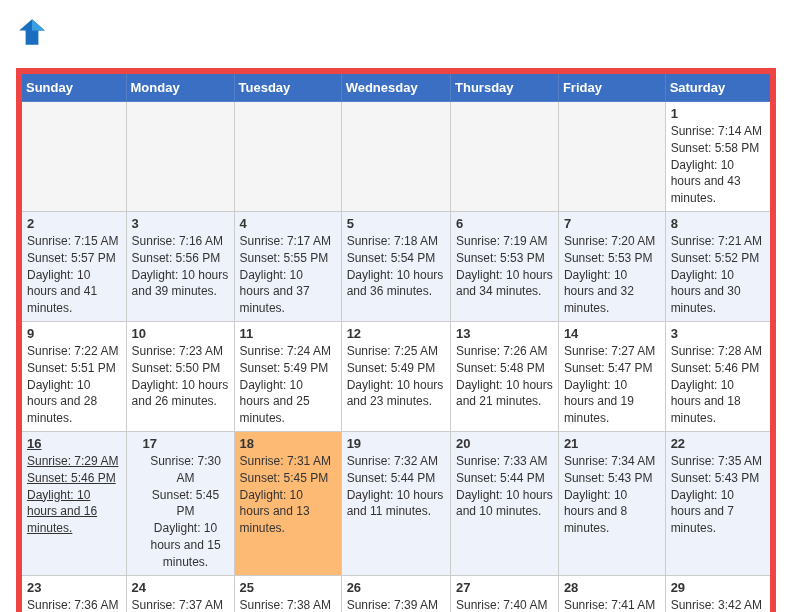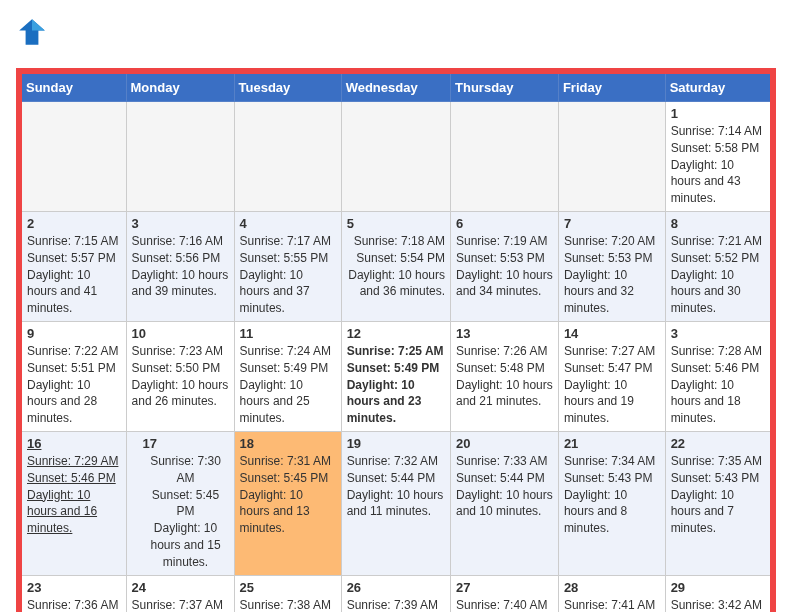--- a/index.html
+++ b/index.html
@@ -156,21 +156,21 @@
 Daylight: 10 hours and 39 minutes.</div>
         </td>
         <td style="background: rgb(238, 242, 250);">
           <span class="day-number">4</span>
           <div class="day-info" style="white-space: pre-line;">Sunrise: 7:17 AM
 Sunset: 5:55 PM
 Daylight: 10 hours and 37 minutes.</div>
         </td>
         <td style="background: rgb(238, 242, 250);">
           <span class="day-number">5</span>
-          <div class="day-info" style="white-space: pre-line; text-align: right;">Sunrise: 7:18 AM
+          <div class="day-info" style="white-space: pre-line;">Sunrise: 7:18 AM
 Sunset: 5:54 PM
 Daylight: 10 hours and 36 minutes.</div>
         </td>
         <td style="background: rgb(238, 242, 250);">
           <span class="day-number">6</span>
           <div class="day-info" style="white-space: pre-line;">Sunrise: 7:19 AM
 Sunset: 5:53 PM
 Daylight: 10 hours and 34 minutes.</div>
         </td>
         <td style="background: rgb(238, 242, 250);">
@@ -200,21 +200,21 @@
 Daylight: 10 hours and 26 minutes.</div>
         </td>
         <td style="background: rgb(255, 255, 255);">
           <span class="day-number">11</span>
           <div class="day-info" style="white-space: pre-line;">Sunrise: 7:24 AM
 Sunset: 5:49 PM
 Daylight: 10 hours and 25 minutes.</div>
         </td>
         <td style="background: rgb(255, 255, 255);">
           <span class="day-number">12</span>
-          <div class="day-info" style="white-space: pre-line; font-weight: bold;">Sunrise: 7:25 AM
+          <div class="day-info" style="white-space: pre-line;">Sunrise: 7:25 AM
 Sunset: 5:49 PM
 Daylight: 10 hours and 23 minutes.</div>
         </td>
         <td style="background: rgb(255, 255, 255);">
           <span class="day-number">13</span>
           <div class="day-info" style="white-space: pre-line;">Sunrise: 7:26 AM
 Sunset: 5:48 PM
 Daylight: 10 hours and 21 minutes.</div>
         </td>
         <td style="background: rgb(255, 255, 255);">

